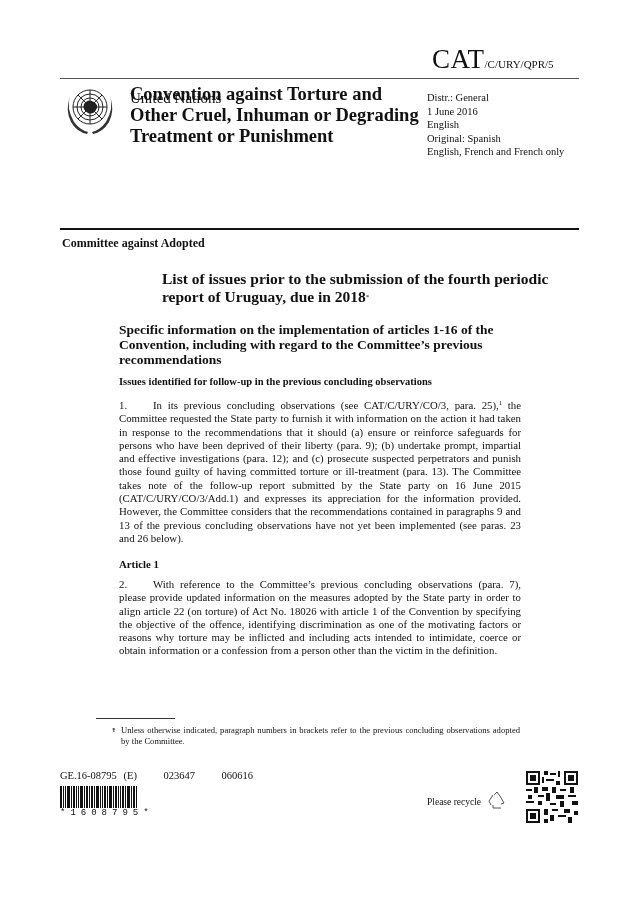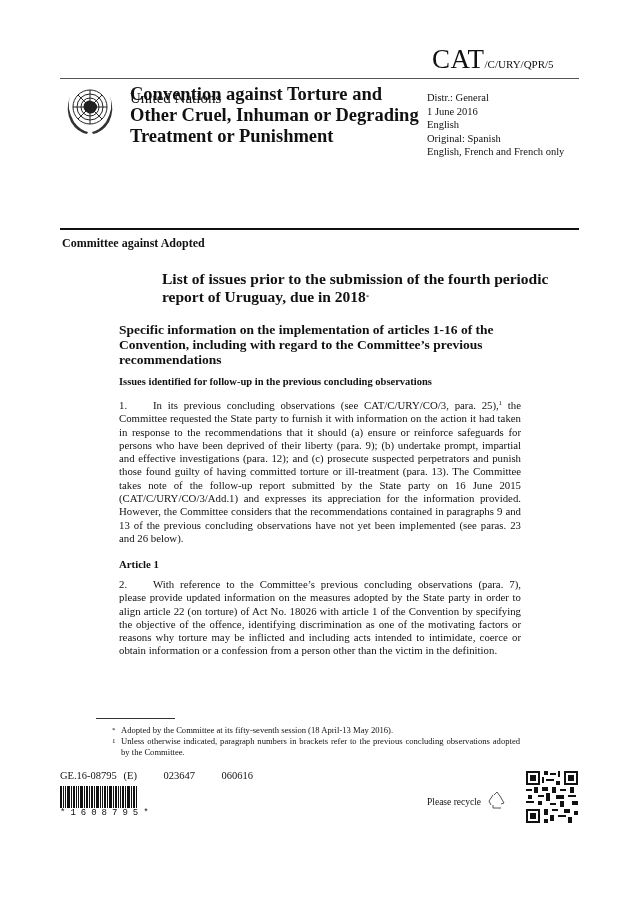--- a/index.html
+++ b/index.html
@@ -82,21 +82,21 @@
 <div class="abs h4">Issues identified for follow-up in the previous concluding observations</div>
 
 <div class="abs para p1"><span class="num">1.</span><span>In its previous concluding observations (see CAT/C/URY/CO/3, para. 25),</span><sup>1</sup><span> the Committee requested the State party to furnish it with information on the action it had taken in response to the recommendations that it should (a) ensure or reinforce safeguards for persons who have been deprived of their liberty (para. 9); (b) undertake prompt, impartial and effective investigations (para. 12); and (c) prosecute suspected perpetrators and punish those found guilty of having committed torture or ill-treatment (para. 13). The Committee takes note of the follow-up report submitted by the State party on 16 June 2015 (CAT/C/URY/CO/3/Add.1) and expresses its appreciation for the information provided. However, the Committee considers that the recommendations contained in paragraphs 9 and 13 of the previous concluding observations have not yet been implemented (see paras. 23 and 26 below).</span></div>
 
 <div class="abs art1">Article 1</div>
 
 <div class="abs para p2"><span class="num">2.</span><span>With reference to the Committee’s previous concluding observations (para. 7), please provide updated information on the measures adopted by the State party in order to align article 22 (on torture) of Act No. 18026 with article 1 of the Convention by specifying the objective of the offence, identifying discrimination as one of the motivating factors or reasons why torture may be inflicted and including acts intended to intimidate, coerce or obtain information or a confession from a person other than the victim in the definition.</span></div>
 
 <div class="abs fn-rule"></div>
 <div class="abs footnotes">
-  <div class="fn"><span class="mark">*</span><span>Adopted by the Committee at its fifty-seventh session (18 April-13 May 2016).</span></div>
+  <div class="fn"><span class="mark">*</span></div>
   <div class="fn"><span class="mark">1</span><span>Unless otherwise indicated, paragraph numbers in brackets refer to the previous concluding observations adopted by the Committee.</span></div>
 </div>
 
 <div class="abs gecode" style="white-space:pre">GE.16-08795 (E)    023647    060616</div>
 <div class="abs barcode">
   <span style="width:2px"></span>
     <span style="width:1px"></span>
     <span style="width:1px"></span>
     <span style="width:3px"></span>
     <span style="width:1px"></span>

